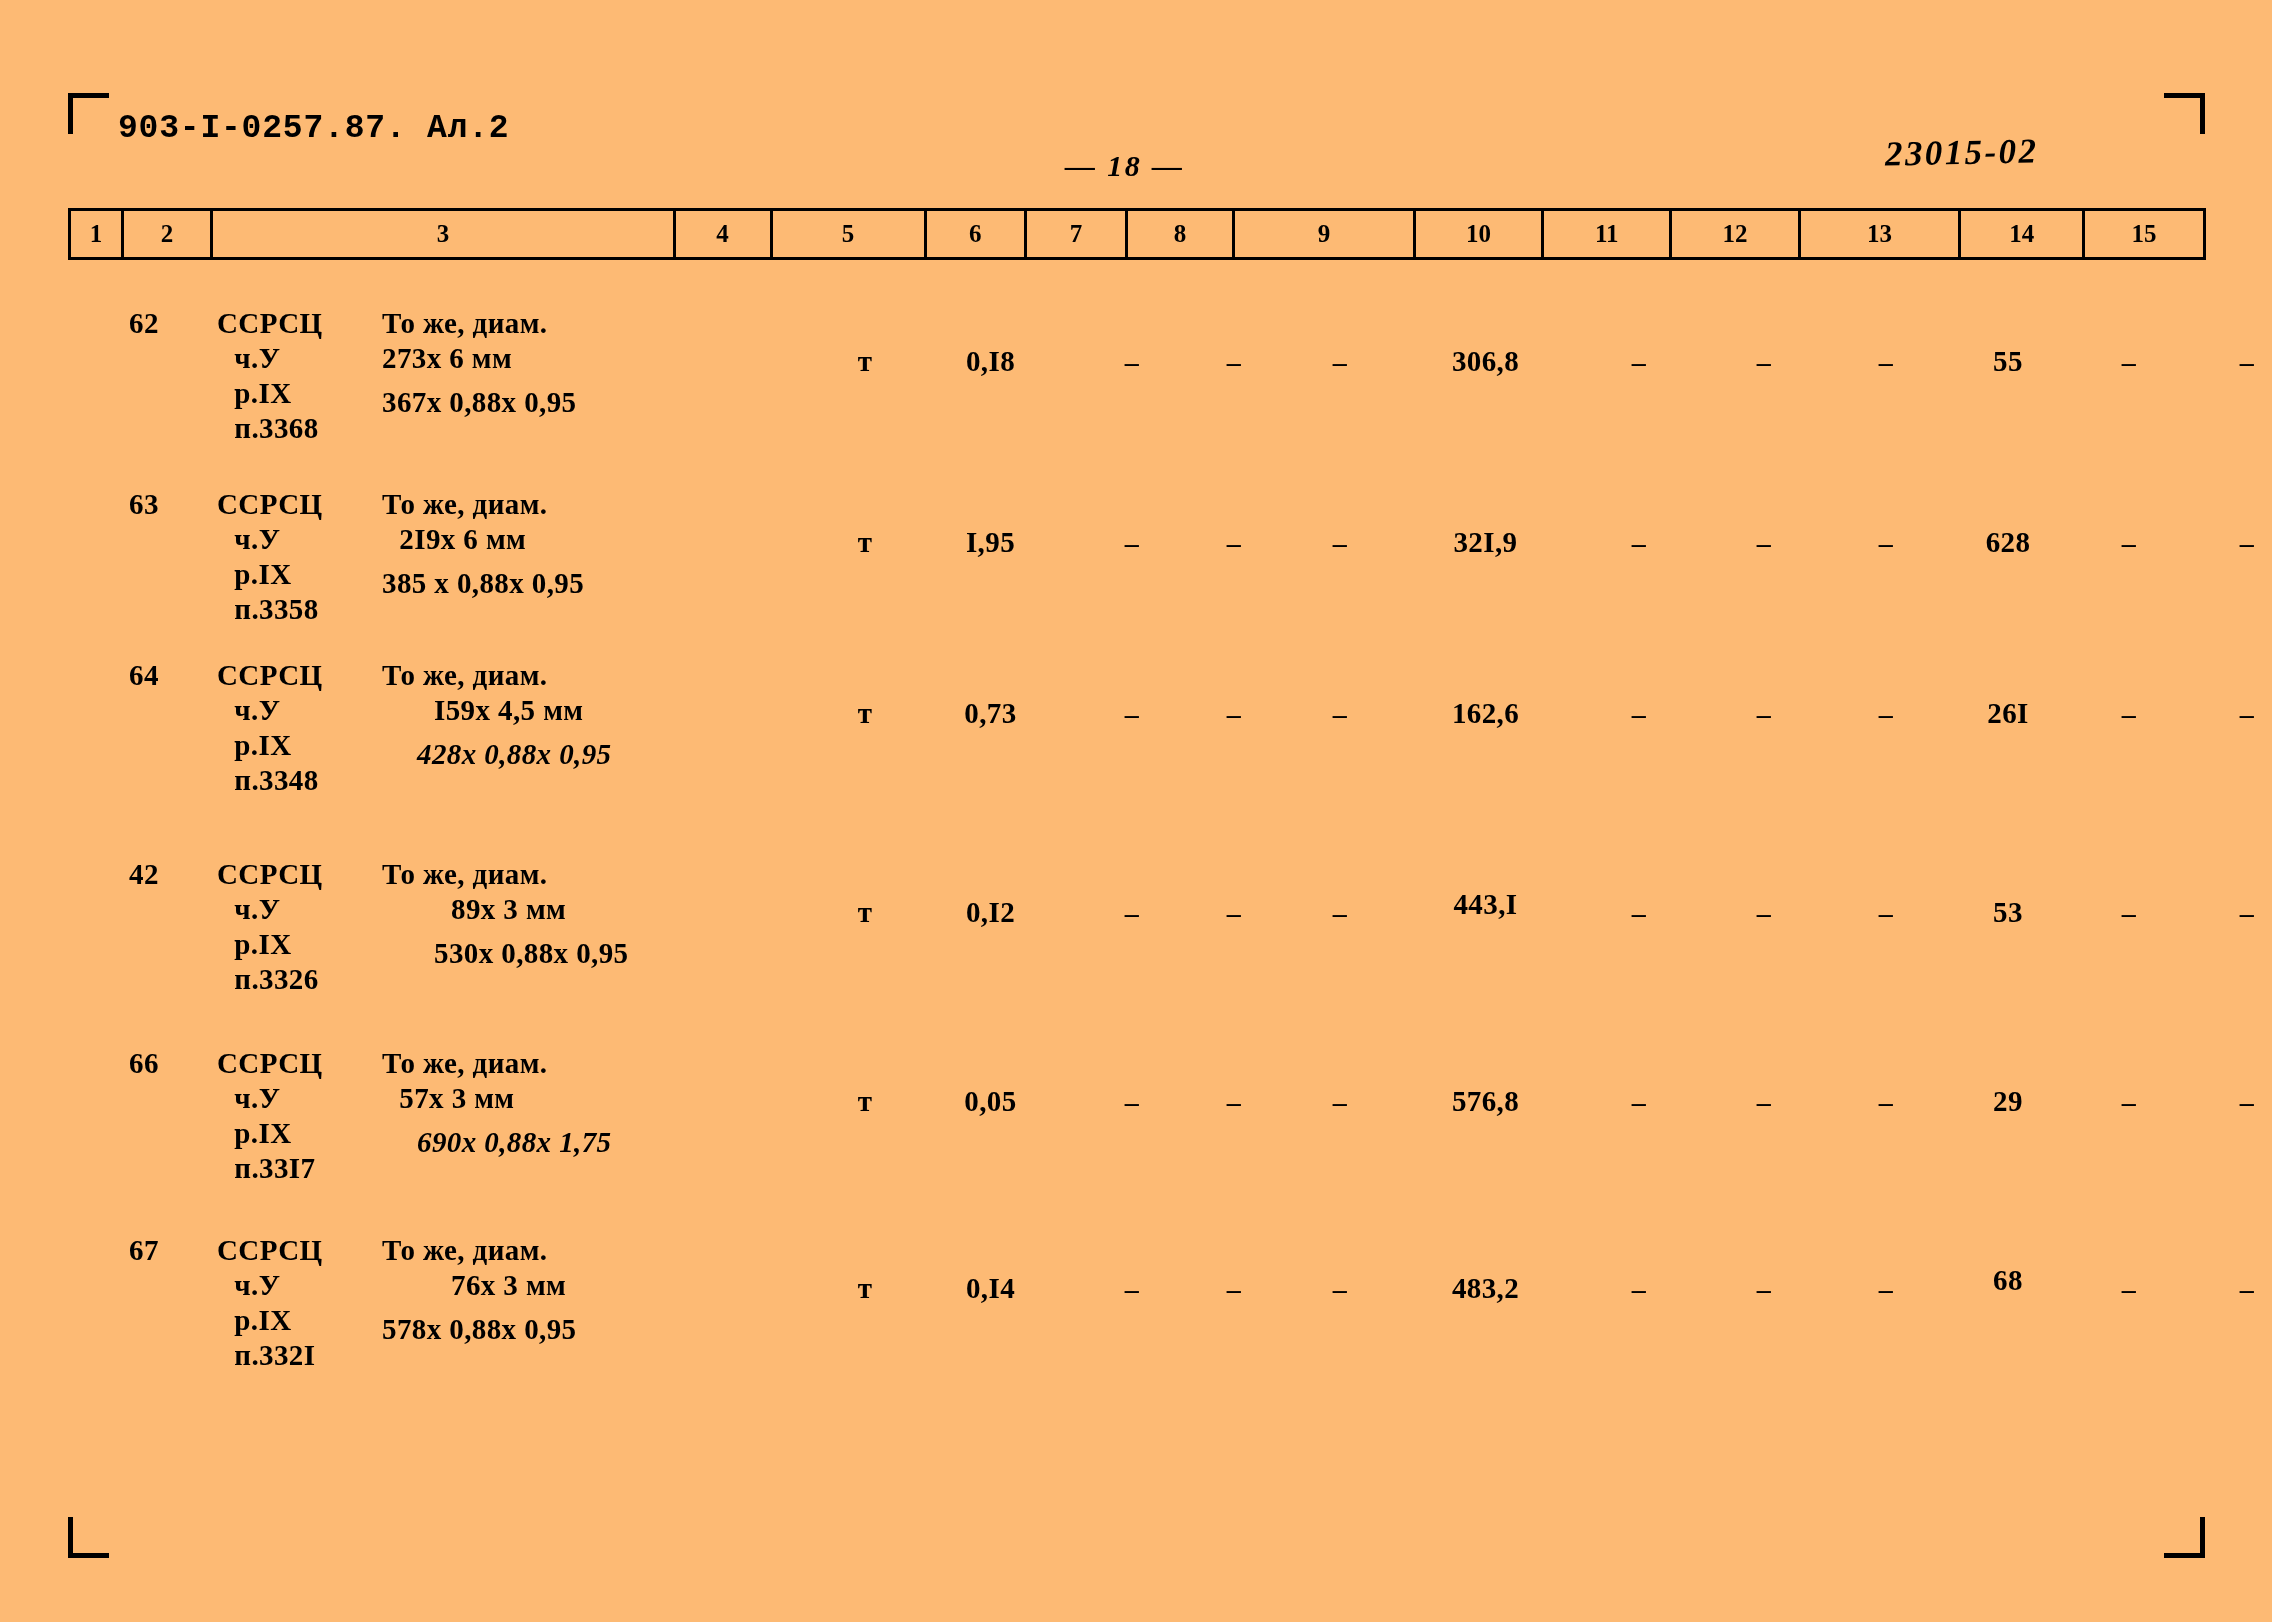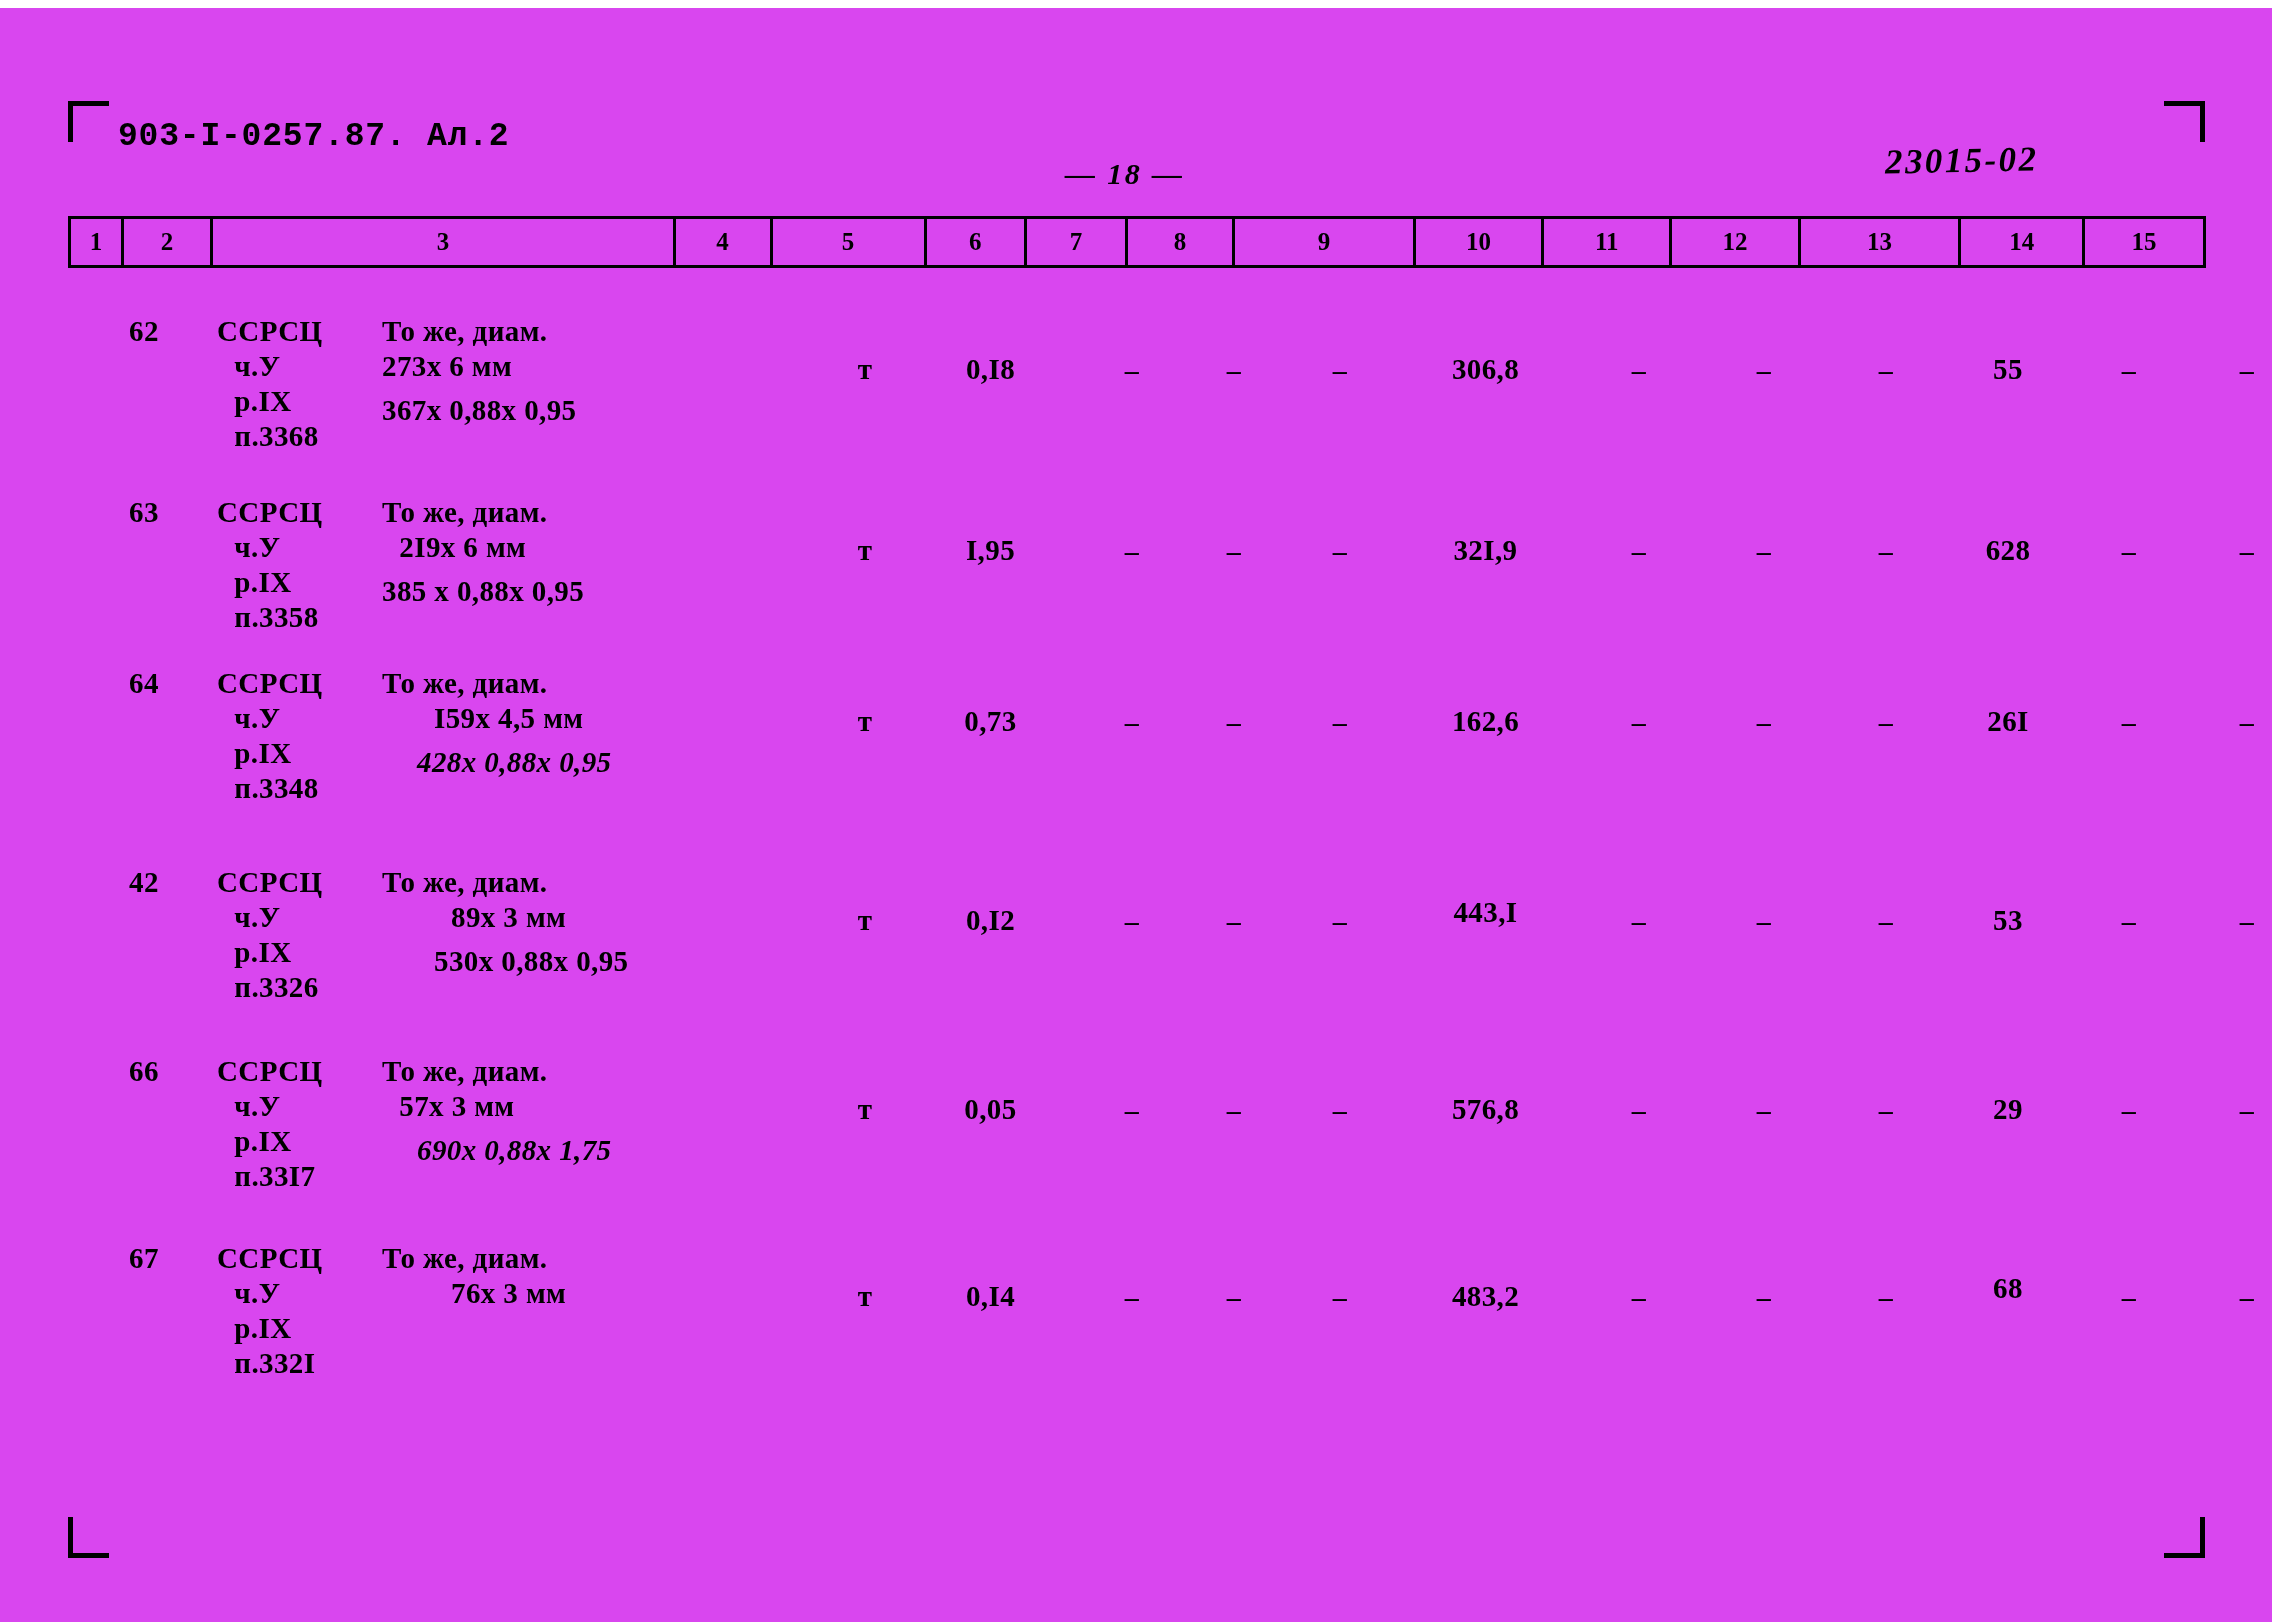--- a/index.html
+++ b/index.html
@@ -12,22 +12,21 @@
     height: 1622px;
     position: relative;
     font-family: "Liberation Serif", serif;
     color: #000000;
     overflow: hidden;
   }
 
   .page {
     position: absolute;
     inset: 0;
-    background: #d946ef;
-    margin-top: 8px;
+    background: #fdba74;
   }
 
   
   .crop {
     position: absolute;
     width: 36px;
     height: 36px;
     border-color: #000;
     border-style: solid;
     border-width: 0;
@@ -292,21 +291,21 @@
       <div class="cell c11 dash" style="top:38px">–</div>
       <div class="cell c12 dash" style="top:38px">–</div>
       <div class="cell c13 num" style="top:38px">29</div>
       <div class="cell c14 dash" style="top:38px">–</div>
       <div class="cell c15 dash" style="top:38px">–</div>
     </div>
 
     <div class="row" style="top:974px">
       <div class="cell c1" style="top:0">67</div>
       <div class="cell c2" style="top:0"><span class="stack"><span>ССРСЦ</span><span class="ind-1">ч.У</span><span class="ind-1">р.IX</span><span class="ind-1">п.332I</span></span></div>
-      <div class="cell c3" style="top:0"><span class="stack"><span>То же, диам.</span><span class="ind-4">76х 3 мм</span><span class="gap"></span></span></div>
+      <div class="cell c3" style="top:0"><span class="stack"><span>То же, диам.</span><span class="ind-4">76х 3 мм</span><span class="gap"></span><span>578х 0,88х 0,95</span></span></div>
       <div class="cell c4 num" style="top:38px">т</div>
       <div class="cell c5 num" style="top:38px">0,I4</div>
       <div class="cell c6 dash" style="top:38px">–</div>
       <div class="cell c7 dash" style="top:38px">–</div>
       <div class="cell c8 dash" style="top:38px">–</div>
       <div class="cell c9 num" style="top:38px">483,2</div>
       <div class="cell c10 dash" style="top:38px">–</div>
       <div class="cell c11 dash" style="top:38px">–</div>
       <div class="cell c12 dash" style="top:38px">–</div>
       <div class="cell c13 num" style="top:30px">68</div>

